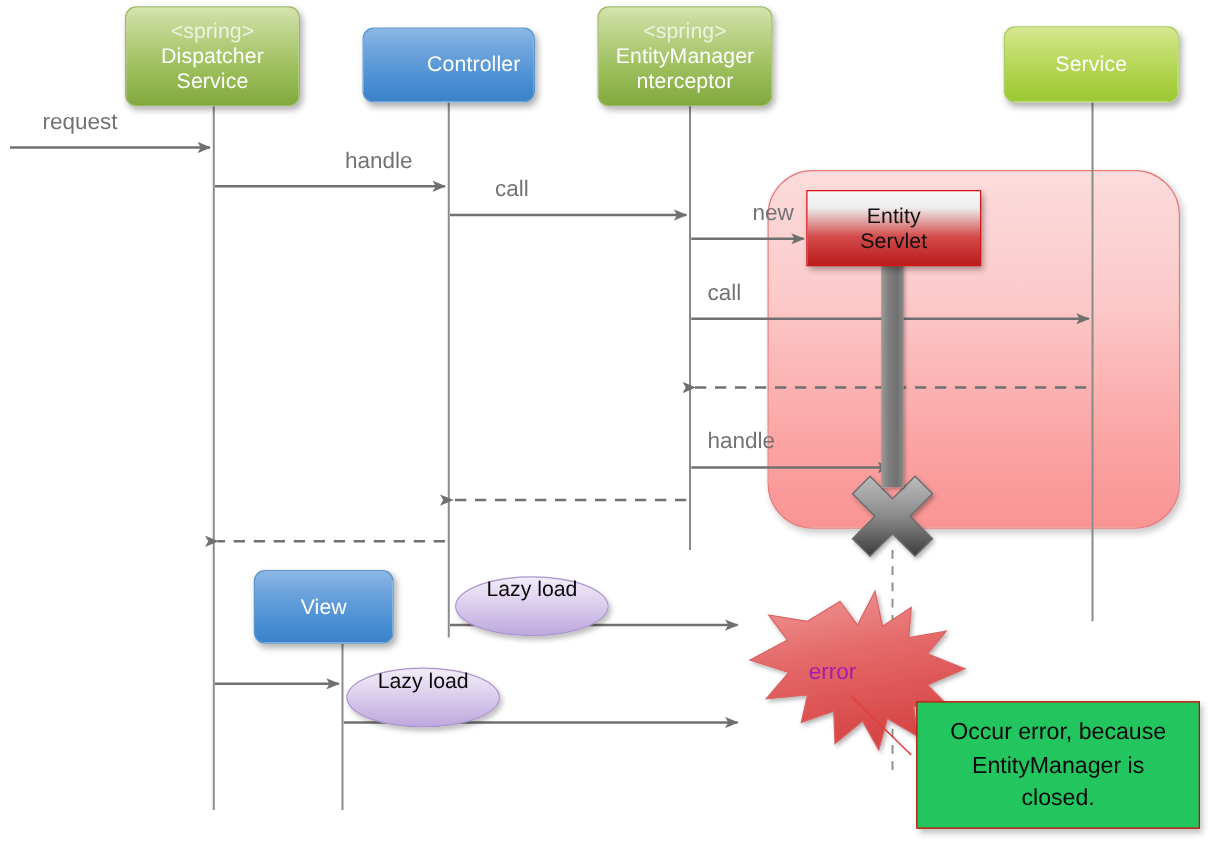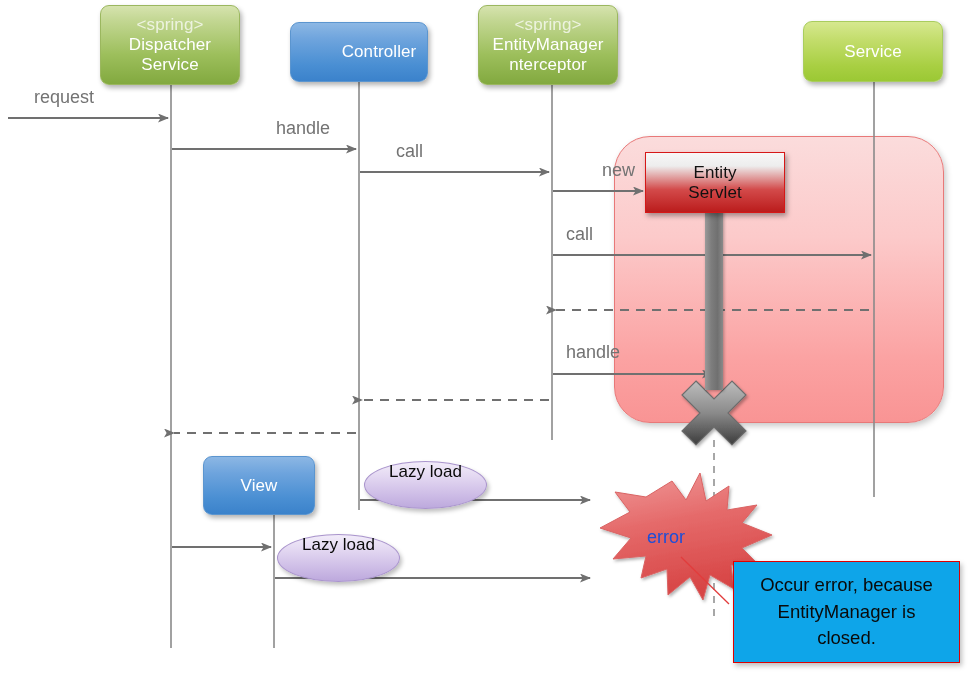--- a/index.html
+++ b/index.html
@@ -95,30 +95,30 @@
     justify-content: center;
     border-radius: 50%;
     background: linear-gradient(to bottom, #f2ecf9 0%, #e4d9f2 30%, #cdbce6 72%, #bda9dd 100%);
     border: 1px solid #a994cc;
     color: #0a0a0a;
     font-size: 17px;
     box-shadow: 2px 3px 4px rgba(0,0,0,0.25);
   }
   .burst-label {
     position: absolute;
-    color: #1d4ed8;
+    color: #a21caf;
     font-size: 18px;
     white-space: nowrap;
   }
 
   
   .note {
     position: absolute;
     box-sizing: border-box;
-    background: #0ea5e9;
+    background: #22c55e;
     border: 1.6px solid #e00000;
     color: #0a0a0a;
     font-size: 18.5px;
     line-height: 1.45;
     text-align: center;
     display: flex;
     align-items: center;
     justify-content: flex-end;
     padding: 6px 16px;
     box-shadow: 2px 3px 5px rgba(0,0,0,0.25);

